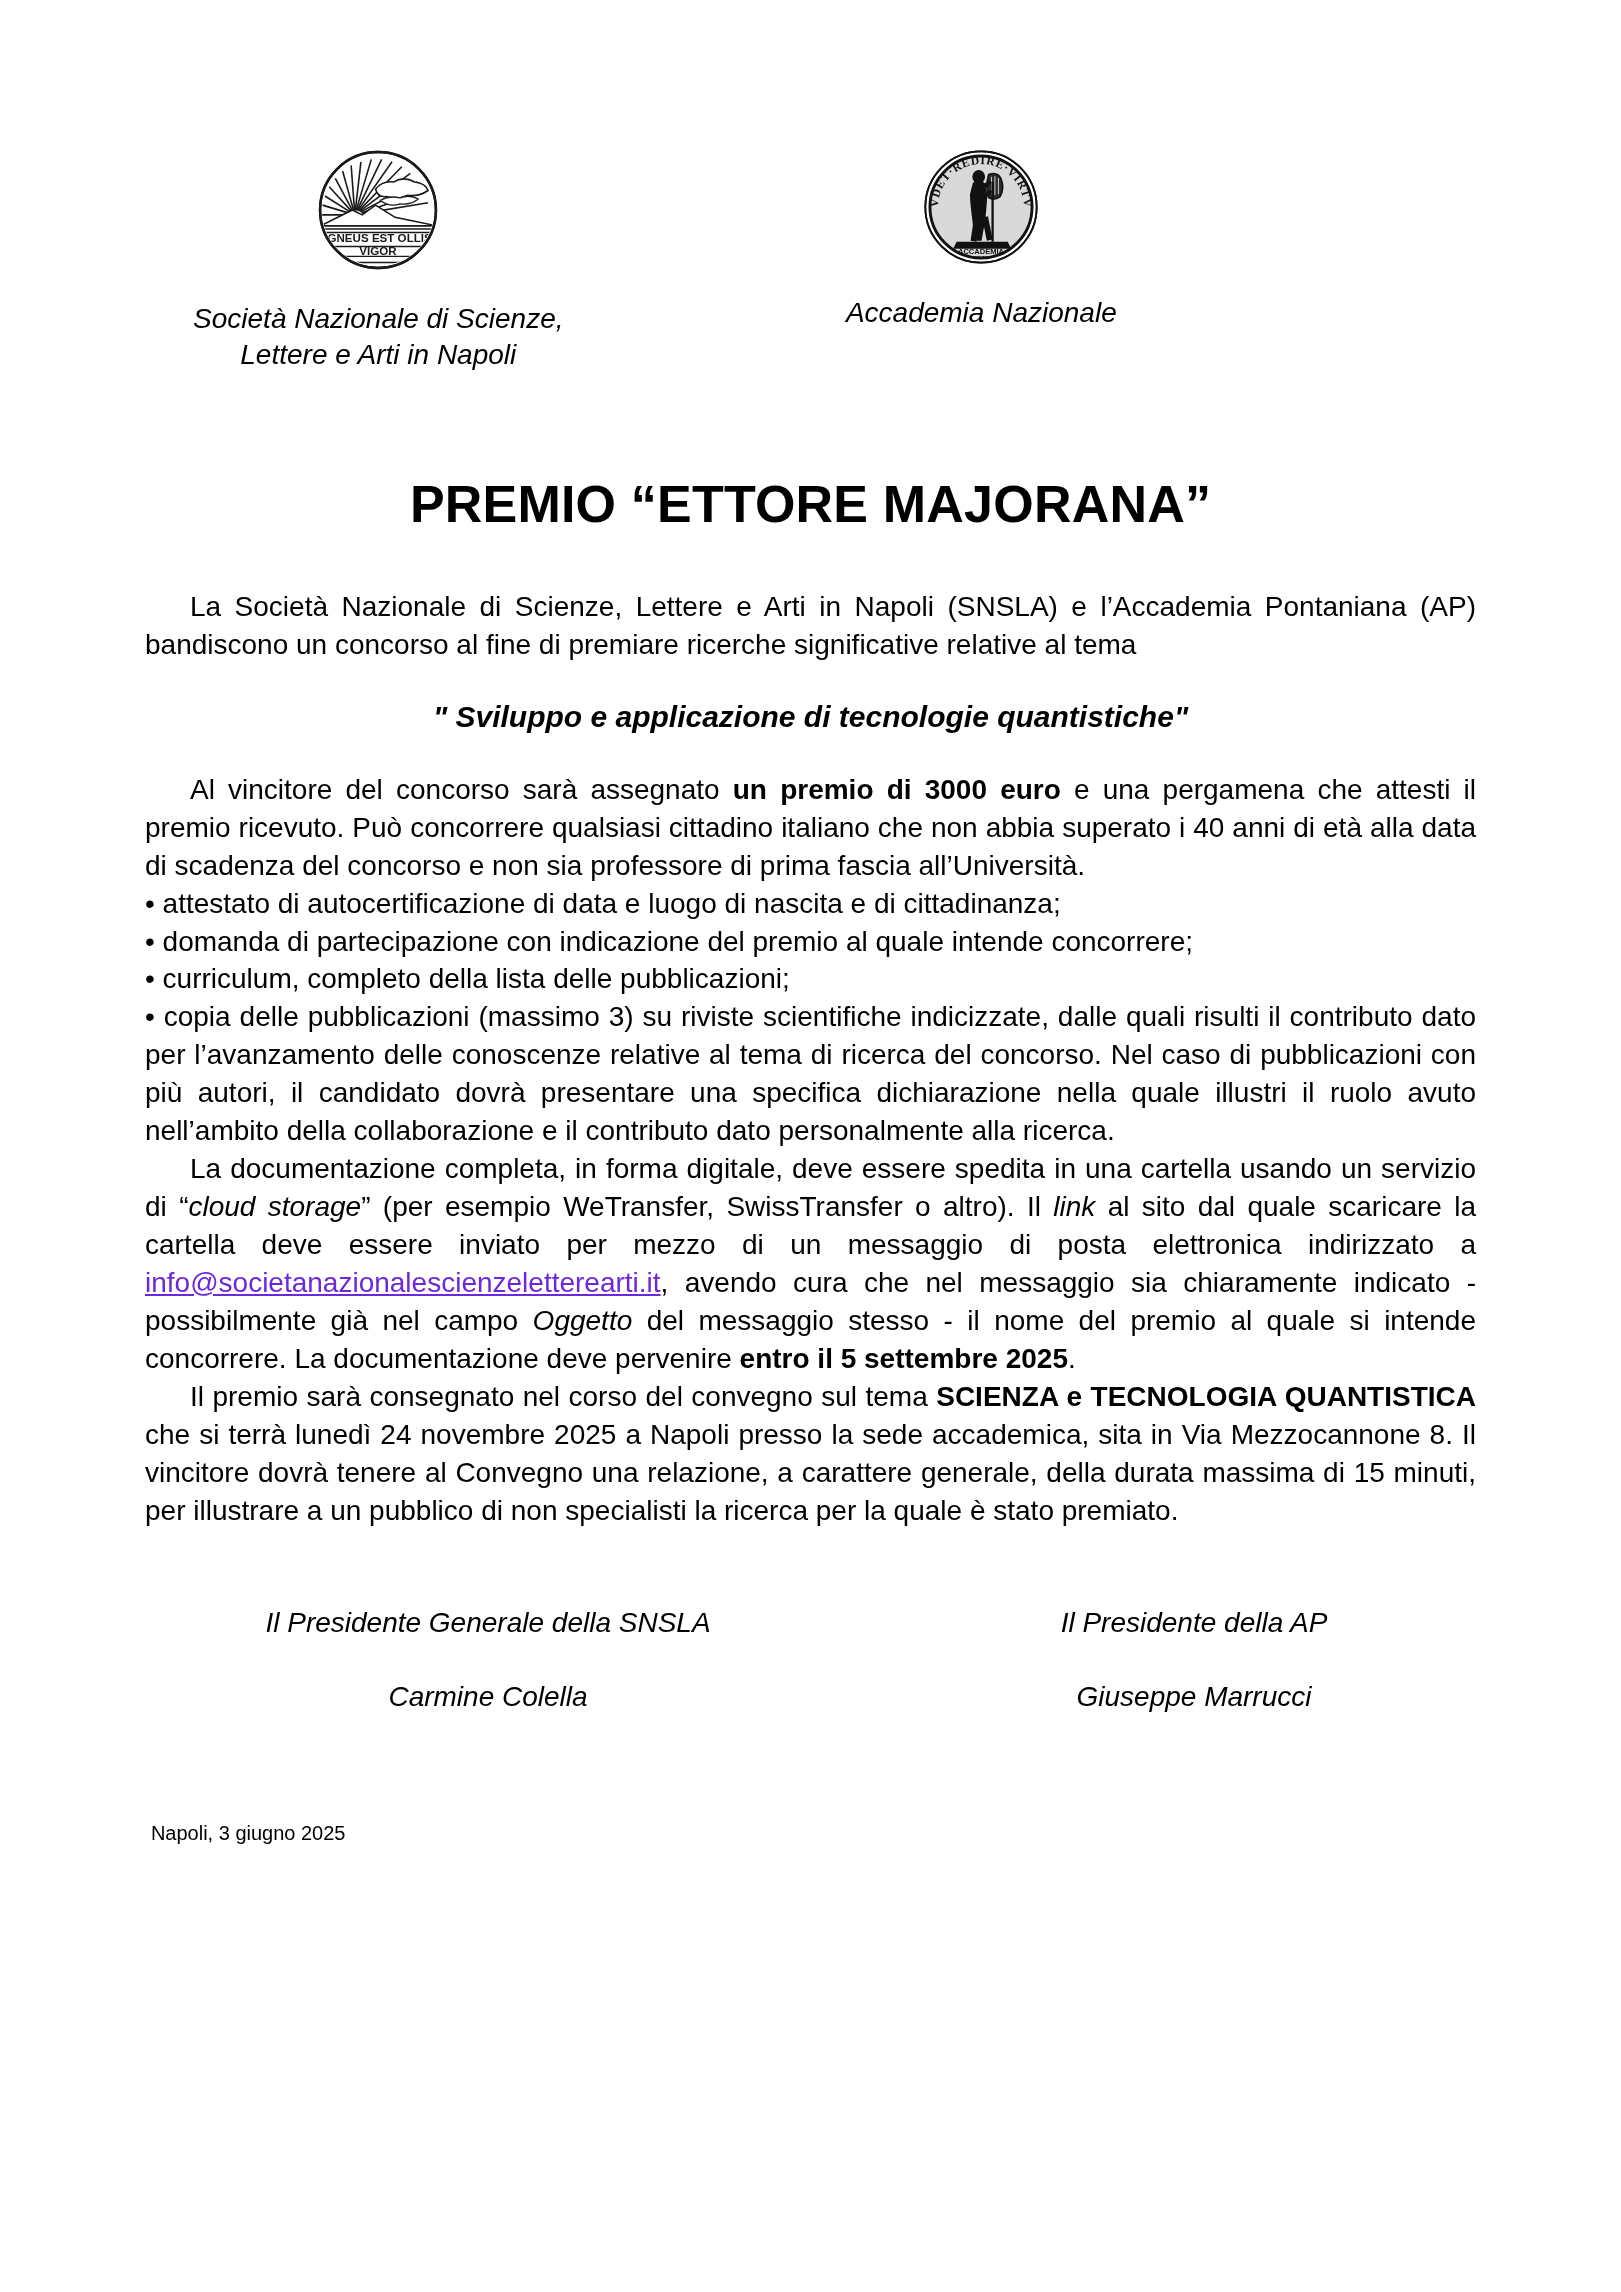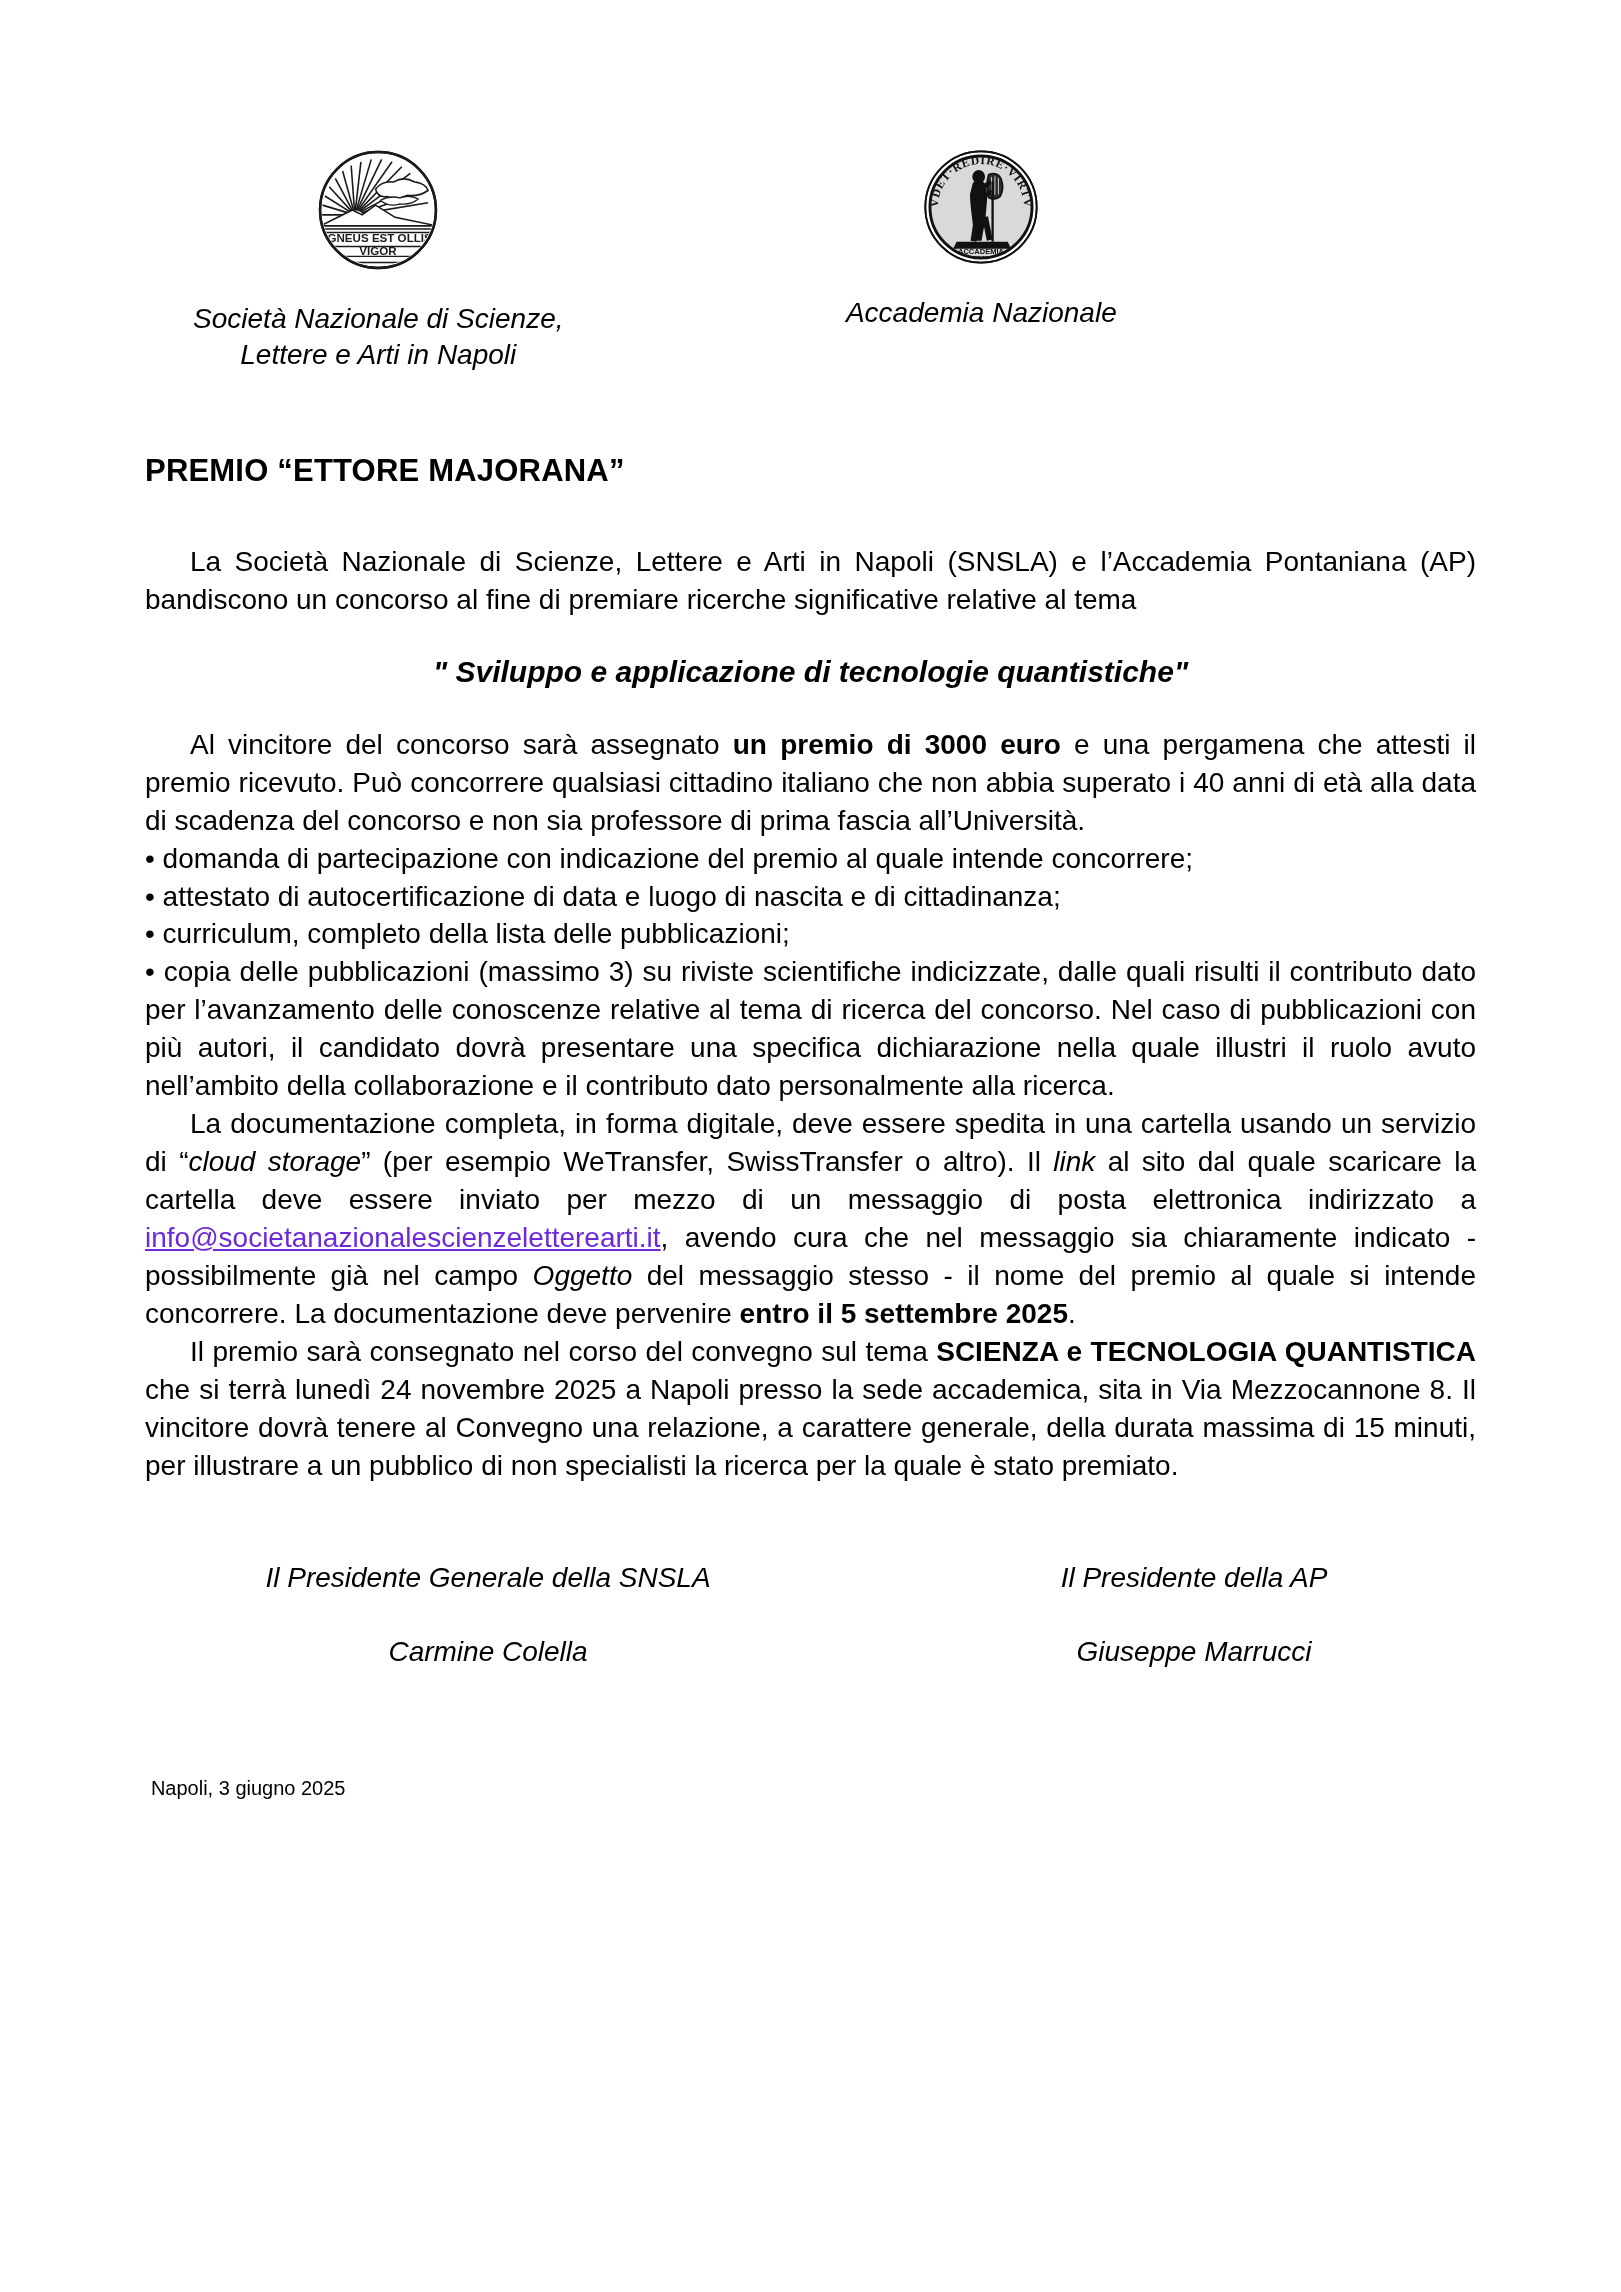--- a/index.html
+++ b/index.html
@@ -47,22 +47,23 @@
     margin-top: 25.5px;
     font-style: italic;
     font-size: 28px;
     line-height: 1.30;
     text-align: center;
     white-space: pre-line;
   }
 
   
   .doc-title {
-    margin-top: 80px;
-    font-size: 31px;
+    margin-top: 101px;
+    text-align: center;
+    font-size: 52px;
     font-weight: bold;
     letter-spacing: 0.2px;
   }
 
   
   .body-text {
     margin-top: 54px;
     font-size: 28px;
     line-height: 1.355;
     text-align: justify;
@@ -236,22 +237,22 @@
     <div class="body-text">
 
       <p class="para">La Società Nazionale di Scienze, Lettere e Arti in Napoli (SNSLA) e l’Accademia Pontaniana (AP) bandiscono un concorso al fine di premiare ricerche significative relative al tema</p>
 
       <p class="theme">" Sviluppo e applicazione di tecnologie quantistiche"</p>
 
       <p class="para"><span>Al vincitore del concorso sarà assegnato </span><b>un premio di 3000 euro</b><span> e una pergamena che attesti il premio ricevuto. Può concorrere qualsiasi cittadino italiano che non abbia superato i 40 anni di età alla data di scadenza del concorso e non sia professore di prima fascia all’Università.</span></p>
 
 
       <ul class="bullets">
+        <li>• attestato di autocertificazione di data e luogo di nascita e di cittadinanza;</li>
         <li>• domanda di partecipazione con indicazione del premio al quale intende concorrere;</li>
-        <li>• attestato di autocertificazione di data e luogo di nascita e di cittadinanza;</li>
         <li>• curriculum, completo della lista delle pubblicazioni;</li>
         <li class="wrap">• copia delle pubblicazioni (massimo 3) su riviste scientifiche indicizzate, dalle quali risulti il contributo dato per l’avanzamento delle conoscenze relative al tema di ricerca del concorso.  Nel caso di pubblicazioni con più autori, il candidato dovrà presentare una specifica dichiarazione nella quale illustri il ruolo avuto nell’ambito della collaborazione e il contributo dato personalmente alla ricerca.</li>
       </ul>
 
       <p class="para"><span>La documentazione completa, in forma digitale, deve essere spedita in una cartella usando un servizio di “</span><i>cloud storage</i><span>” (per esempio WeTransfer, SwissTransfer o altro). Il </span><i>link</i><span> al sito dal quale scaricare la cartella deve essere inviato per mezzo di un messaggio di posta elettronica indirizzato a </span><a class="maillink" href="#">info@societanazionalescienzeletterearti.it</a><span>, avendo cura che nel messaggio sia chiaramente indicato - possibilmente già nel campo </span><i>Oggetto</i><span> del messaggio stesso - il nome del premio al quale si intende concorrere. La documentazione deve pervenire </span><b>entro il 5 settembre 2025</b><span>.</span></p>
 
       <p class="para"><span>Il premio sarà consegnato nel corso del convegno sul tema </span><b>SCIENZA e TECNOLOGIA QUANTISTICA</b><span> che si terrà lunedì 24 novembre 2025 a Napoli presso la sede accademica, sita in Via Mezzocannone 8. Il vincitore dovrà tenere al Convegno una relazione, a carattere generale, della durata massima di 15 minuti, per illustrare a un pubblico di non specialisti la ricerca per la quale è stato premiato.</span></p>
 
     </div>
 

